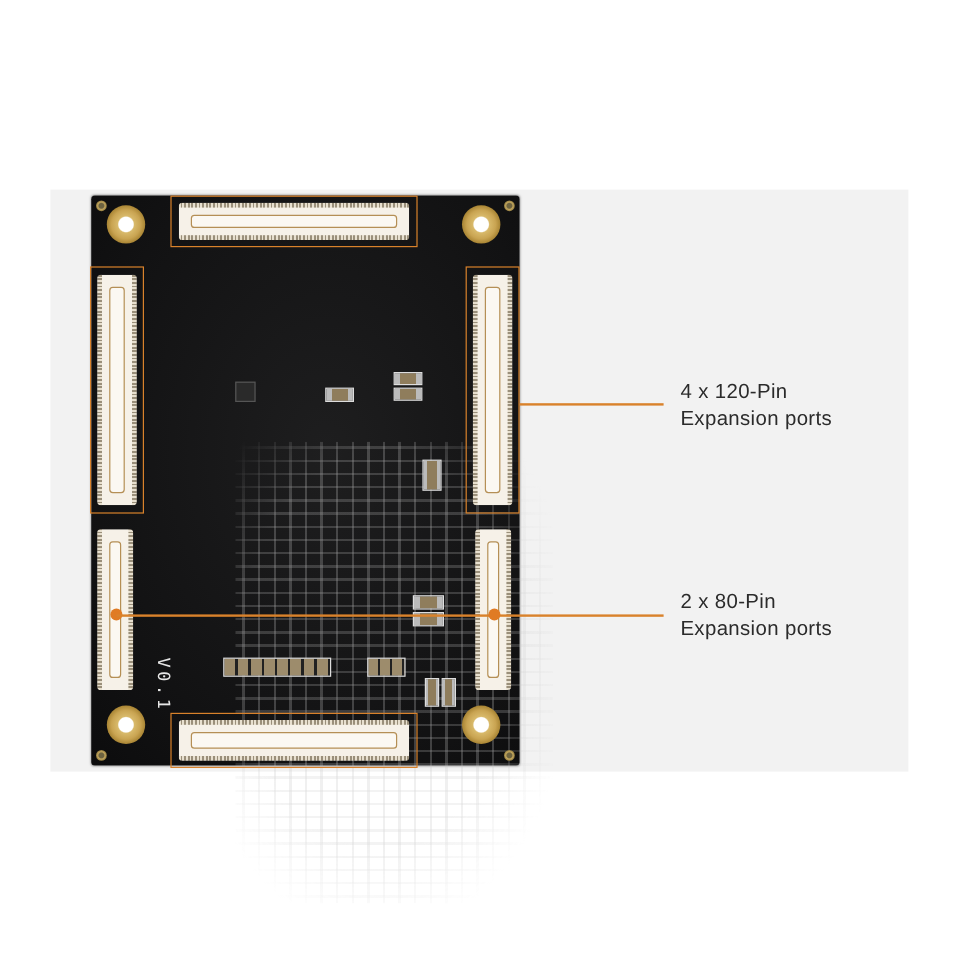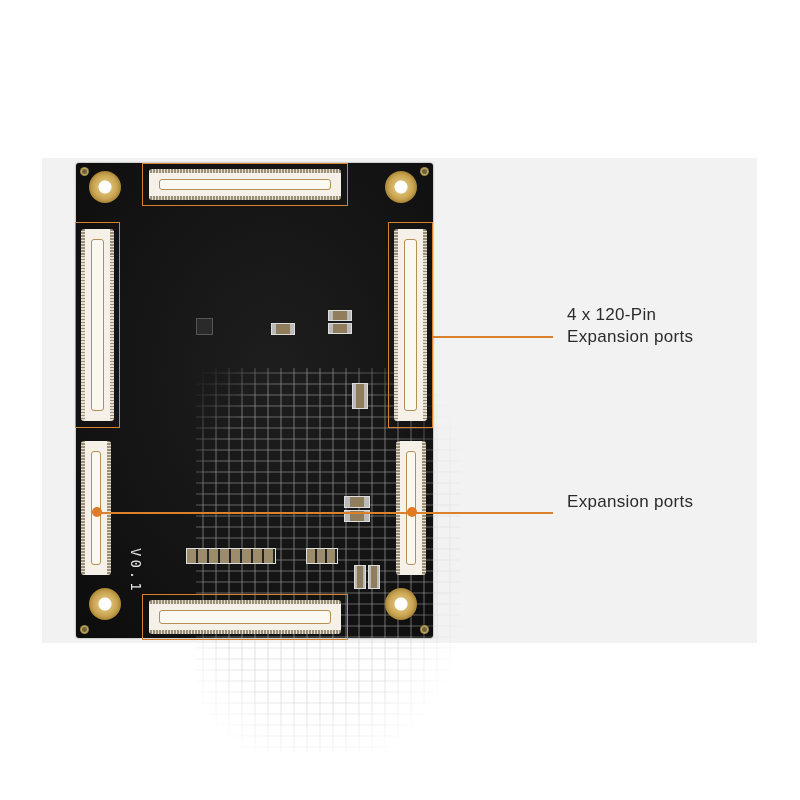--- a/index.html
+++ b/index.html
@@ -148,19 +148,20 @@
   <div class="conn-body">
       <div class="slot"></div>
     </div>
 </div>
 
 <div class="leader" style="left:433px;top:336px;width:120px;"></div>
 <div class="dot" style="left:92px;top:507px;"></div>
 <div class="leader" style="left:97px;top:512px;width:456px;"></div>
 <div class="dot" style="left:407px;top:507px;"></div>
 
-<div class="label" style="top:304px;">
+<div class="label" style="top:316px;">
   <div>4 x 120-Pin</div>
   <div>Expansion ports</div>
 </div>
 <div class="label" style="top:491px;">
+  <div>2 x 80-Pin</div>
   <div>Expansion ports</div>
 </div>
 
 </body></html>

